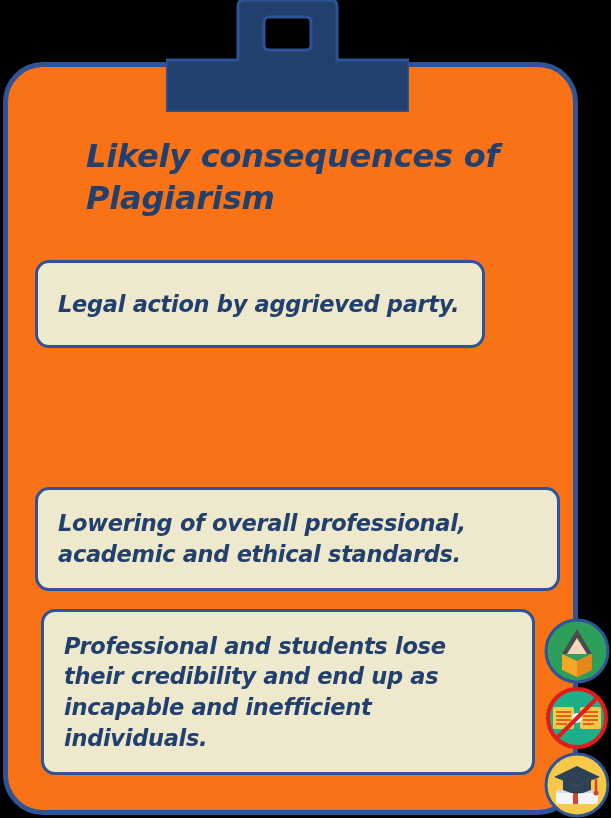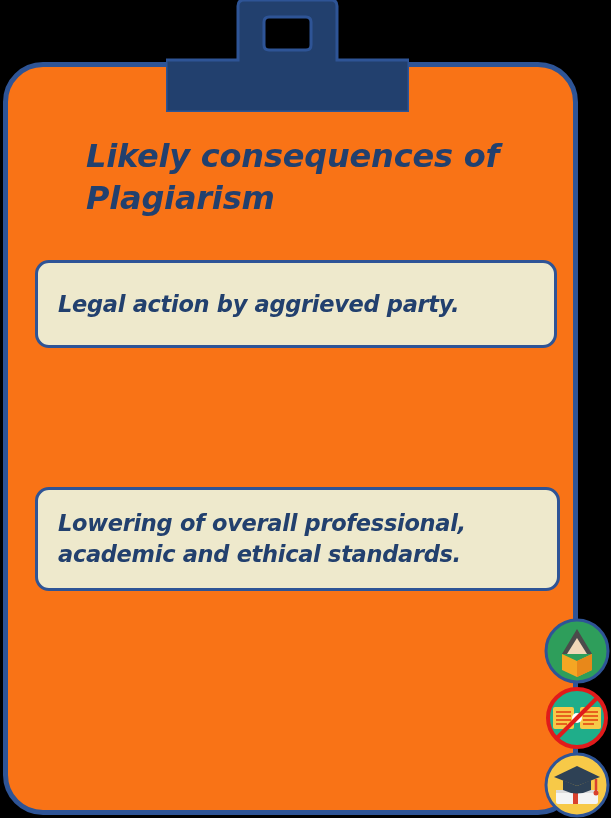--- a/index.html
+++ b/index.html
@@ -85,21 +85,21 @@
     font-style: italic;
     font-weight: bold;
     font-size: 22.5px;
     line-height: 1.36;
     color: #22406E;
     padding: 0 16px 0 20px;
     letter-spacing: -0.3px;
     white-space: pre-line;
   }
 
-  .item-0 { left: 27px; top: 193px; width: 522px; height: 88px; }
+  .item-0 { left: 27px; top: 193px; width: 450px; height: 88px; }
   .item-1 { left: 27px; top: 293px; width: 525px; height: 112px; }
   .item-2 { left: 27px; top: 414px; width: 525px; height: 104px; margin-top: 6px; }
   .item-3 { left: 33px; top: 542px; width: 494px; height: 166px; }
 
   
   .stickers {
     position: absolute;
     left: 544px;
     top: 618px;
     width: 67px;
@@ -133,20 +133,26 @@
 
     <div class="board-title">Likely consequences of Plagiarism</div>
 
     <div class="items">
       <div class="item-box item-0">
         <div class="item-text">Legal action by aggrieved party.</div>
       </div>
       <div class="item-box item-2">
         <div class="item-text">Lowering of overall professional,
 academic and ethical standards.</div>
+      </div>
+      <div class="item-box item-3">
+        <div class="item-text">Professional and students lose
+their credibility and end up as
+incapable and inefficient
+individuals.</div>
       </div>
     </div>
 
   </div>
 
   <div class="stickers">
 
     <div class="sticker sticker-0">
       <svg width="66" height="66" viewBox="0 0 66 66" xmlns="http://www.w3.org/2000/svg">
         <circle cx="33" cy="33" r="31" fill="#2E9E5B" stroke="#2E5496" stroke-width="3"></circle>

